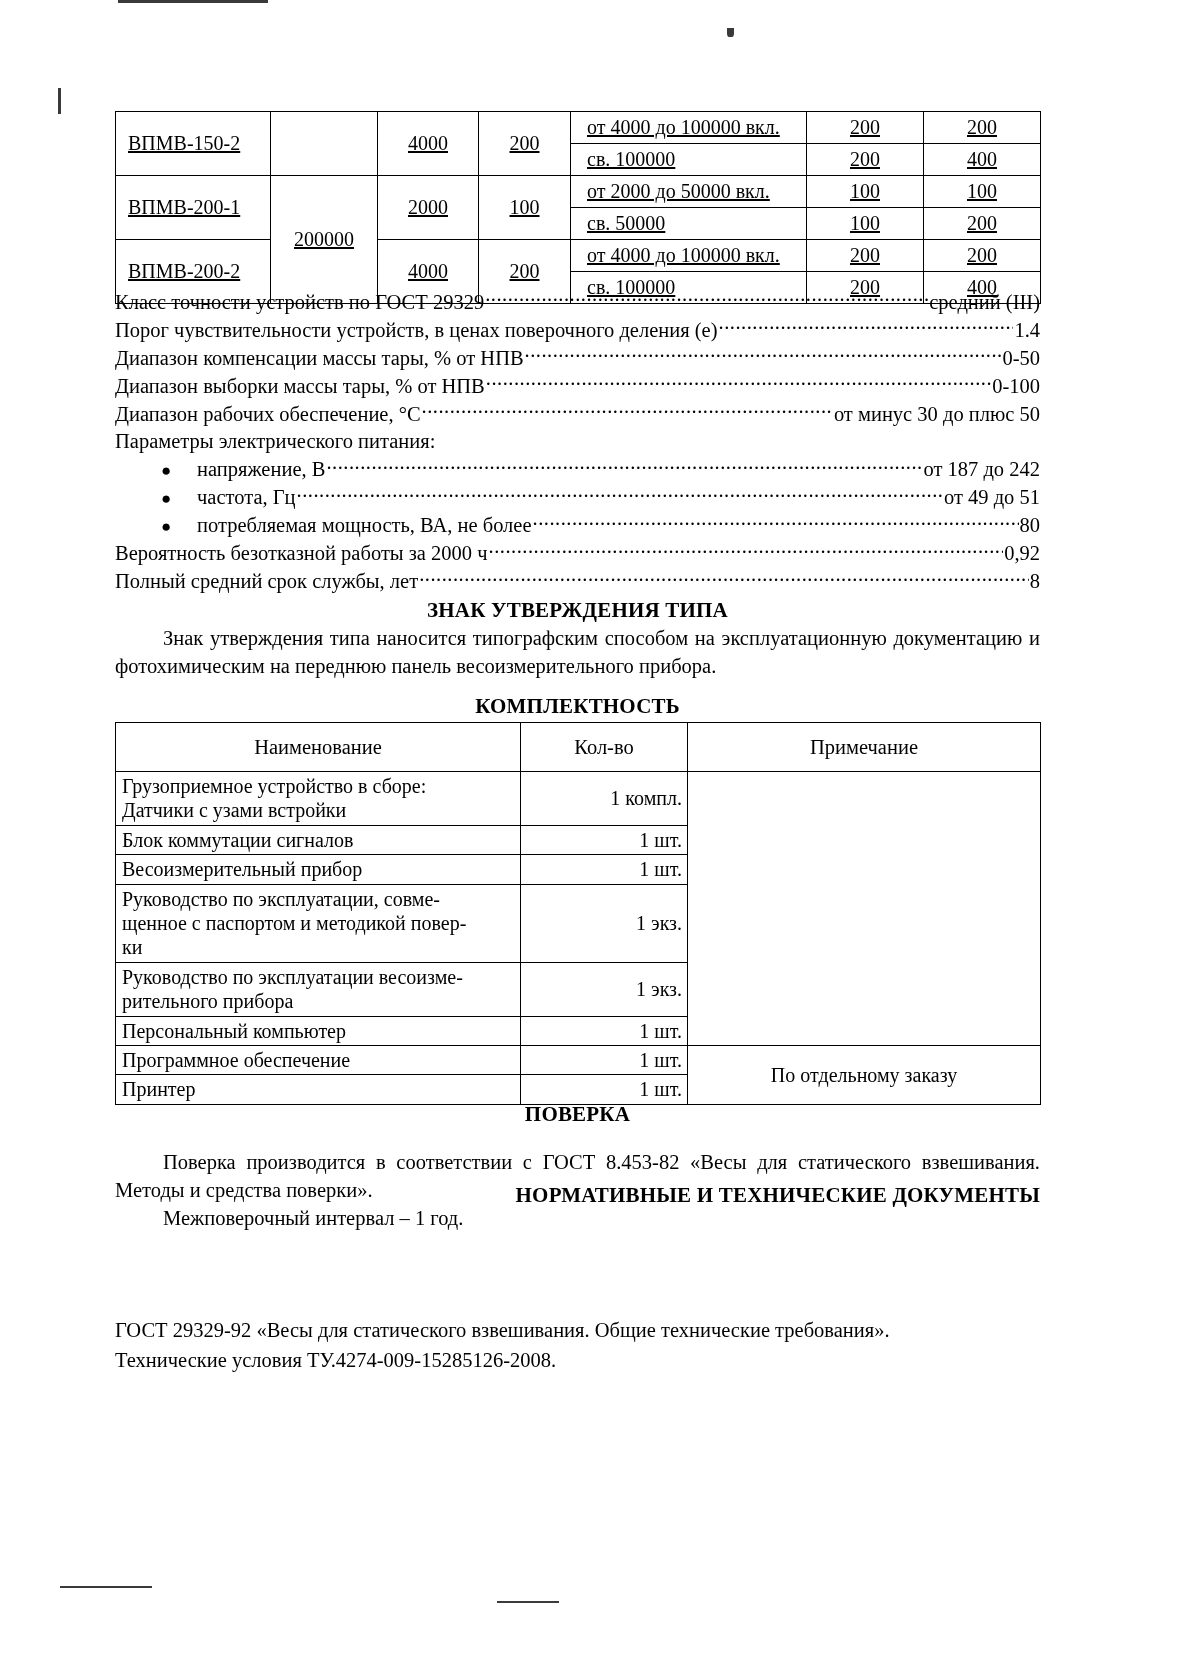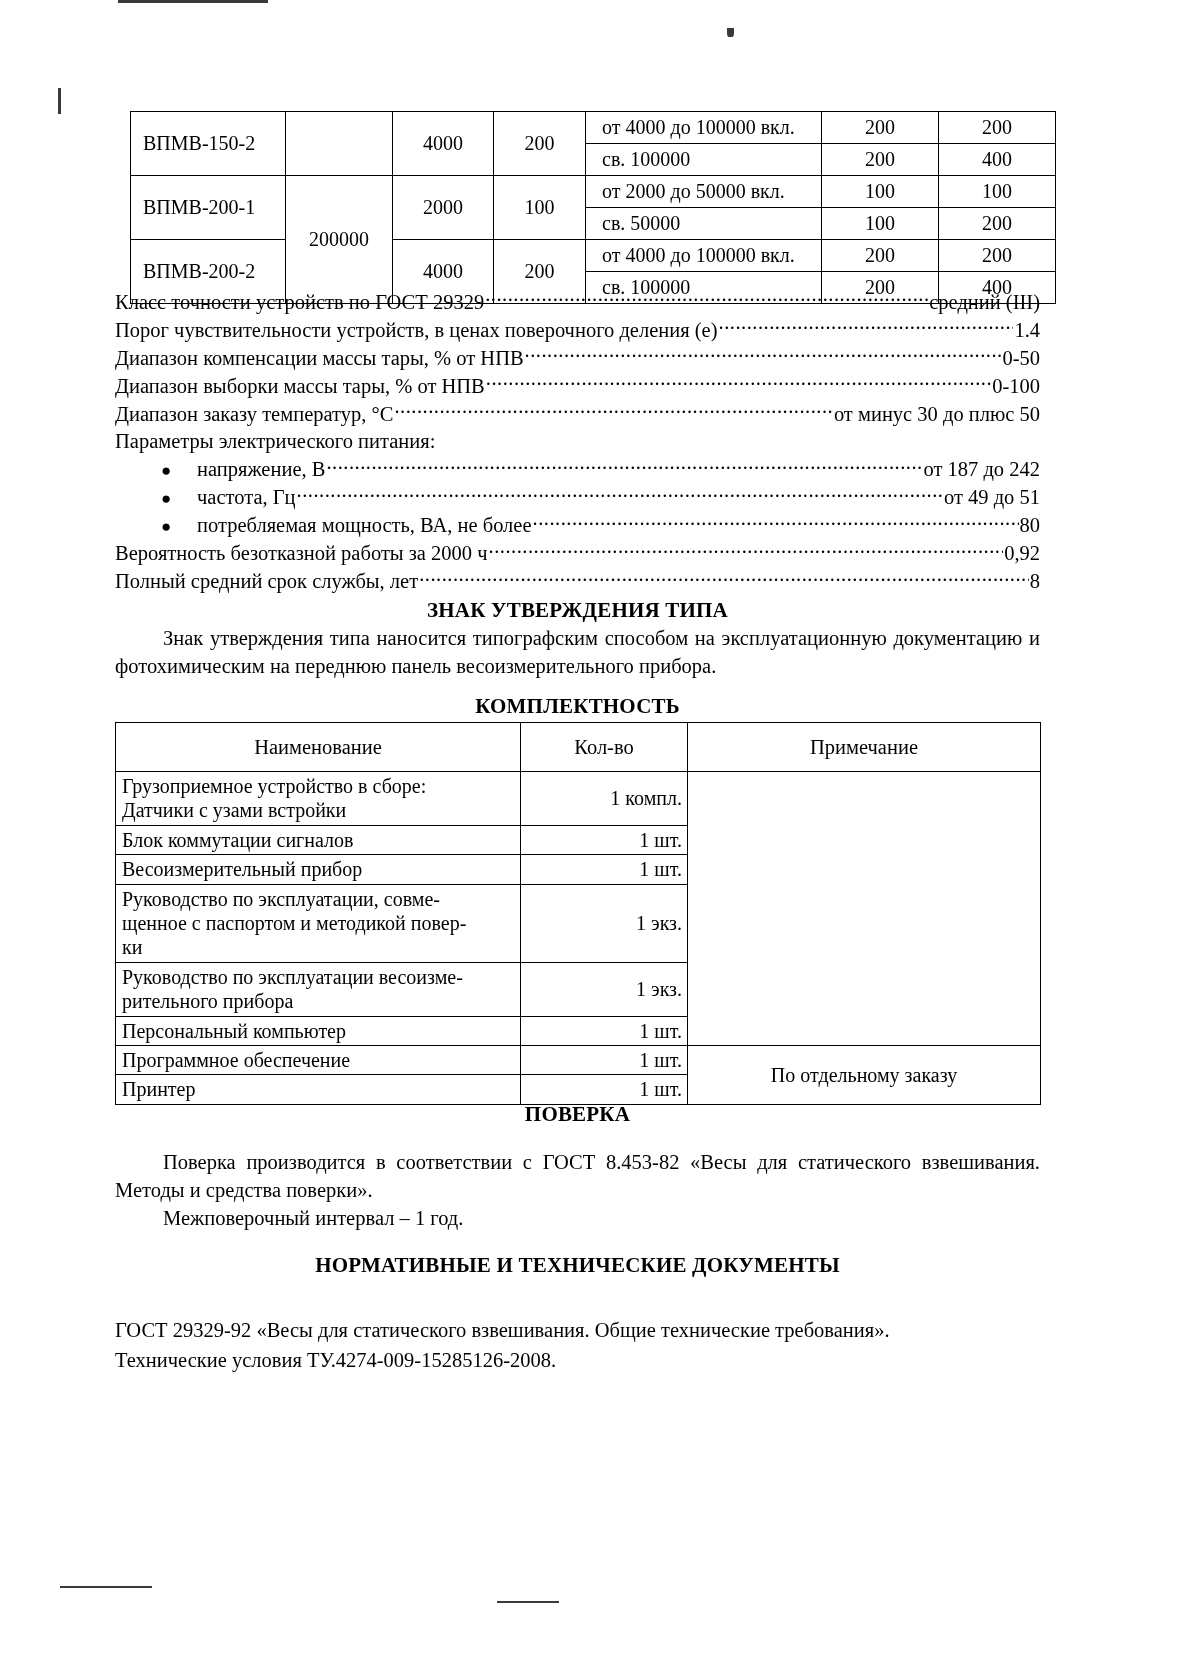--- a/index.html
+++ b/index.html
@@ -40,21 +40,21 @@
   table.doc-table th {
     border: 1.6px solid #000;
     padding: 2px 5px;
     font-size: 20px;
     line-height: 1.22;
     vertical-align: middle;
     font-weight: normal;
   }
 
   
-  #spec-table { position: absolute; left: 130px; top: 111px; }
+  #spec-table { position: absolute; left: 115px; top: 111px; text-decoration: underline; }
   #spec-table td { text-align: center; height: 27px; }
   #spec-table td.model   { text-align: left;  padding-left: 12px; }
   #spec-table td.range   { text-align: left;  padding-left: 16px; }
   #spec-table tr.grp-end > td { border-bottom: 1.6px solid #000; }
   #spec-table tr.grp-start > td { border-top: 1.6px solid #000; }
 
   
   #spec-list {
     position: absolute;
     left: 115px;
@@ -137,21 +137,21 @@
     line-height: 28px;
     text-align: justify;
   }
   .para .indent { display: inline-block; width: 48px; }
 
   #h-znak      { top: 598px; }
   #p-znak      { top: 624px; }
   #h-komplekt  { top: 694px; }
   #h-poverka   { top: 1102px; }
   #p-poverka   { top: 1148px; }
-  #h-normdoc   { top: 1253px; }
+  #h-normdoc   { top: 1183px; text-align: right; }
   #p-normdoc   { top: 1315px; line-height: 30px; text-align: left; }
 
   
   #komplekt-table { position: absolute; left: 115px; top: 722px; }
   #komplekt-table td, #komplekt-table th { font-size: 20px; }
   #komplekt-table thead th {
     text-align: center;
     font-weight: normal;
     height: 44px;
     font-size: 20.5px;
@@ -246,21 +246,21 @@
         <span class="lbl">Диапазон компенсации массы тары, % от НПВ </span>
         <span class="dots"></span>
         <span class="val"> 0-50</span>
       </div>
       <div class="leader-row">
         <span class="lbl">Диапазон выборки массы тары, % от НПВ </span>
         <span class="dots"></span>
         <span class="val"> 0-100</span>
       </div>
       <div class="leader-row">
-        <span class="lbl">Диапазон заказу температур, °С </span>
+        <span class="lbl">Диапазон рабочих обеспечение, °С </span>
         <span class="dots"></span>
         <span class="val"> от минус 30 до плюс 50</span>
       </div>
       <div class="plain-row">Параметры электрического питания:</div>
       <div class="bullet-row">
         <span class="bullet">●</span>
         <span class="lbl">напряжение, В </span>
         <span class="dots"></span>
         <span class="val"> от 187 до 242</span>
       </div>

